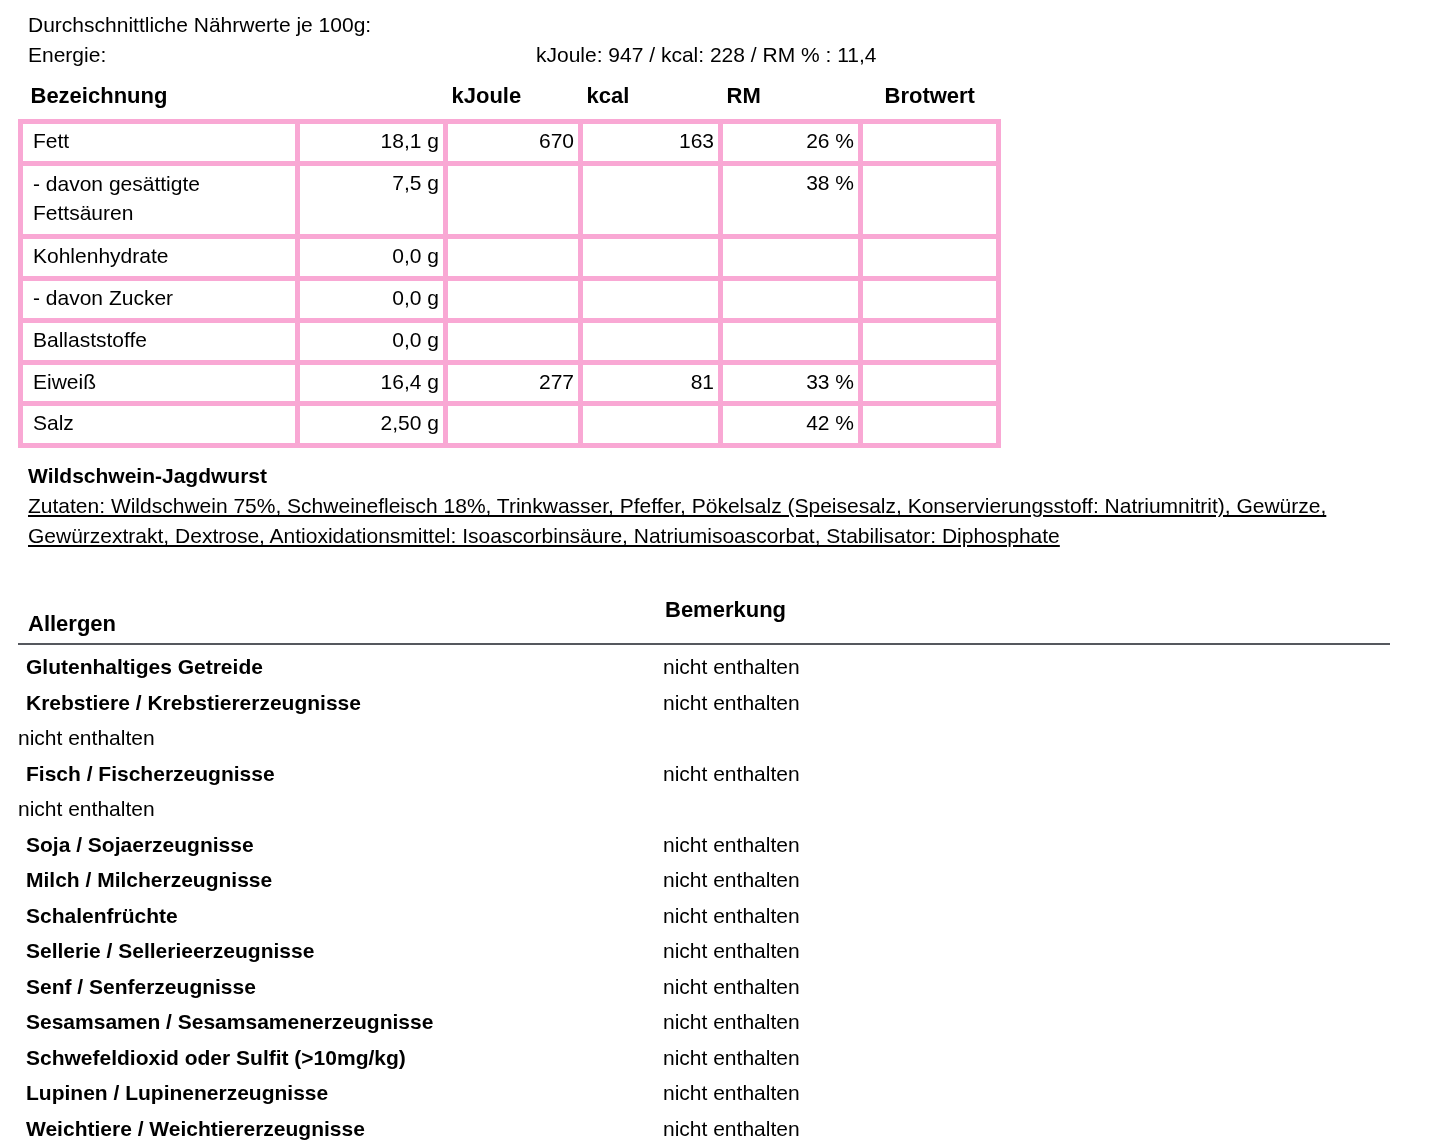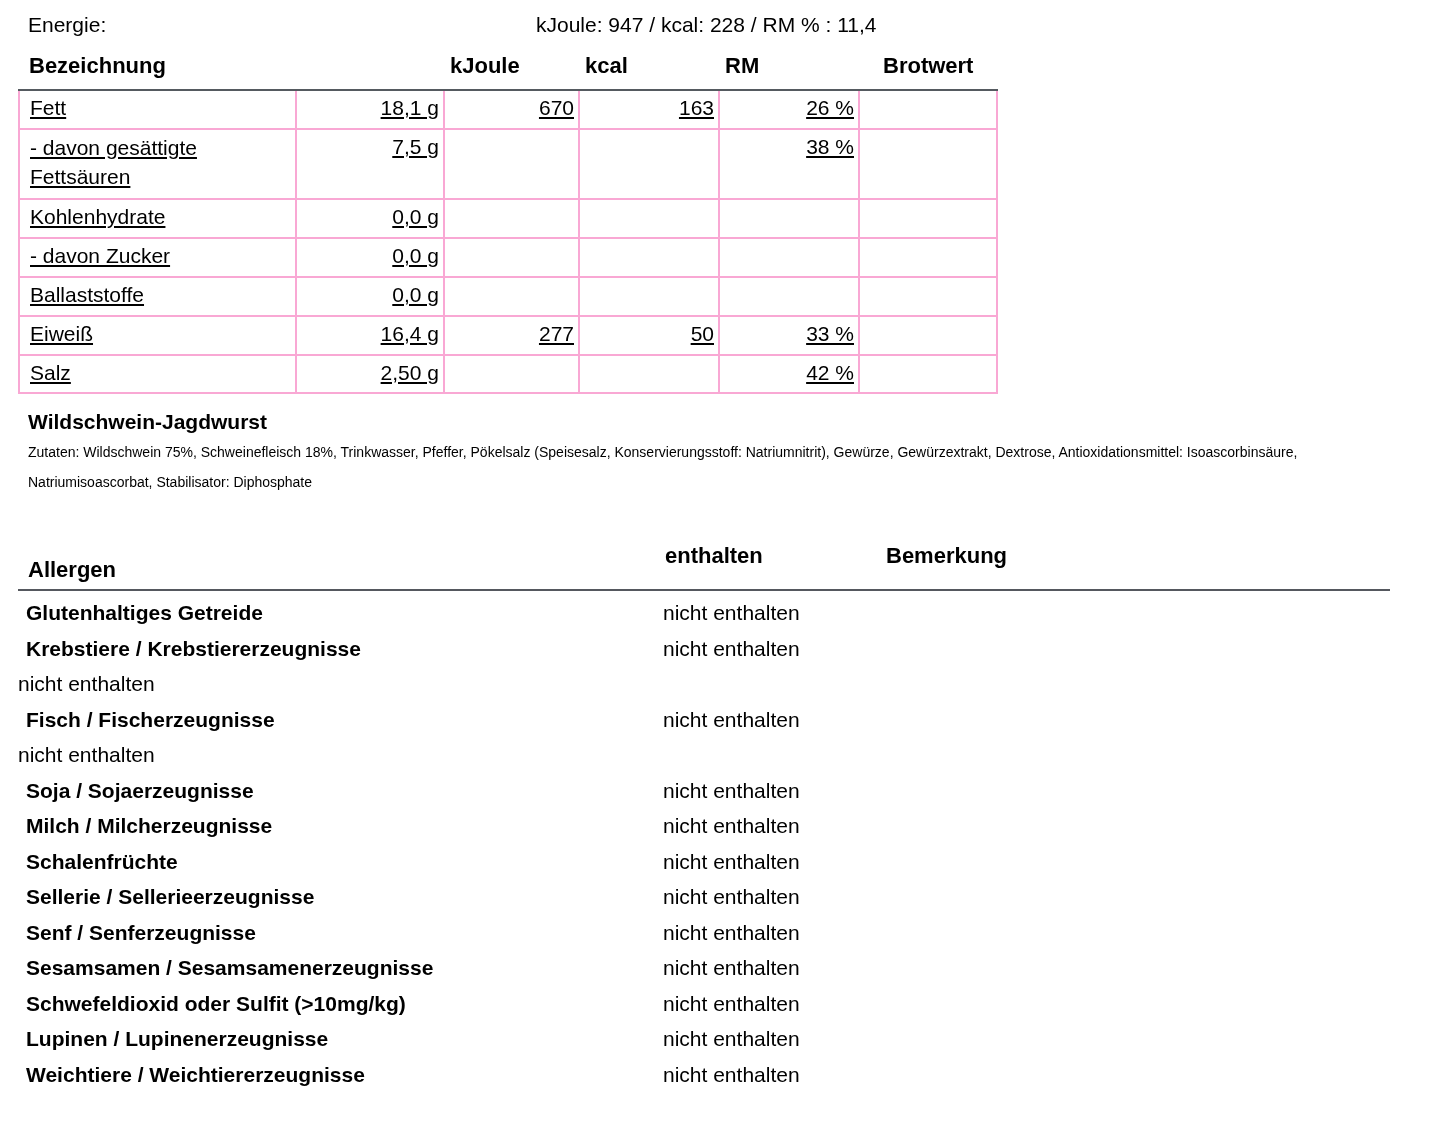--- a/index.html
+++ b/index.html
@@ -75,50 +75,50 @@
   table.nutri thead th.h-amount { text-align: right; }
   table.nutri thead th.h-brot { text-align: left; padding-left: 24px; }
 
   table.nutri thead tr.head-rule th {
     padding: 0;
     height: 3px;
     border-bottom: 2px solid #555a60;
   }
 
   table.nutri tbody td {
-    border: 2px solid #f9a8d4;
+    border: 5px solid #f9a8d4;
     padding: 4px 8px 6px 8px;
     font-size: 21px;
     vertical-align: top;
     height: 32px;
     box-sizing: border-box;
-    text-decoration: underline;
   }
   table.nutri tbody td.name { text-align: left; padding-left: 10px; }
   table.nutri tbody td.num  { text-align: right; padding-right: 4px; }
   table.nutri tbody tr.tall td { height: 70px; }
   table.nutri tbody td.wrapname {
     white-space: normal;
     line-height: 1.38;
   }
 
   
   .product {
     margin: 12px 0 0 28px;
     width: 1400px;
   }
   .product-name {
     font-weight: bold;
     font-size: 21px;
     line-height: 31px;
   }
   .ingredients {
-    font-size: 14px;
+    font-size: 21px;
     line-height: 30px;
     width: 1340px;
+    text-decoration: underline;
   }
 
   
   .allergen-wrap {
     margin: 44px 0 0 0;
     padding-left: 18px;
     width: 1372px;
   }
   .allergen-head {
     display: flex;
@@ -148,20 +148,21 @@
   .allergen-row .col-allergen  { flex: 0 0 637px; padding-left: 8px; font-weight: bold; }
   .allergen-row .col-enthalten { flex: 0 0 221px; }
   .allergen-row .col-bemerkung { flex: 1 1 auto; }
 </style>
 </head>
 <body>
 
 <div class="page">
 
   <div class="intro">
+    <div class="intro-line">Durchschnittliche Nährwerte je 100g:</div>
     <div class="energy-row">
       <div class="energy-label">Energie:</div>
       <div class="energy-values">kJoule: 947 / kcal: 228 /  RM % :   11,4</div>
     </div>
   </div>
 
   <div class="nutri-wrap">
     <table class="nutri">
       <colgroup>
         <col class="c-name">
@@ -222,21 +223,21 @@
           <td class="num">0,0 g</td>
           <td class="num"></td>
           <td class="num"></td>
           <td class="num"></td>
           <td class="num"></td>
         </tr>
         <tr>
           <td class="name">Eiweiß</td>
           <td class="num">16,4 g</td>
           <td class="num">277</td>
-          <td class="num">50</td>
+          <td class="num">81</td>
           <td class="num">33 %</td>
           <td class="num"></td>
         </tr>
         <tr>
           <td class="name">Salz</td>
           <td class="num">2,50 g</td>
           <td class="num"></td>
           <td class="num"></td>
           <td class="num">42 %</td>
           <td class="num"></td>
@@ -246,21 +247,20 @@
   </div>
 
   <div class="product">
     <div class="product-name">Wildschwein-Jagdwurst</div>
     <div class="ingredients">Zutaten: Wildschwein 75%, Schweinefleisch 18%, Trinkwasser, Pfeffer, Pökelsalz (Speisesalz, Konservierungsstoff: Natriumnitrit), Gewürze, Gewürzextrakt, Dextrose, Antioxidationsmittel: Isoascorbinsäure, Natriumisoascorbat, Stabilisator: Diphosphate</div>
   </div>
 
   <div class="allergen-wrap">
     <div class="allergen-head">
       <div class="col-allergen">Allergen</div>
-      <div class="col-enthalten">enthalten</div>
       <div class="col-bemerkung">Bemerkung</div>
     </div>
     <div class="allergen-rule"></div>
 
     <div class="allergen-row">
       <div class="col-allergen">Glutenhaltiges Getreide</div>
       <div class="col-enthalten">nicht enthalten</div>
       <div class="col-bemerkung"></div>
     </div>
     <div class="allergen-row">

